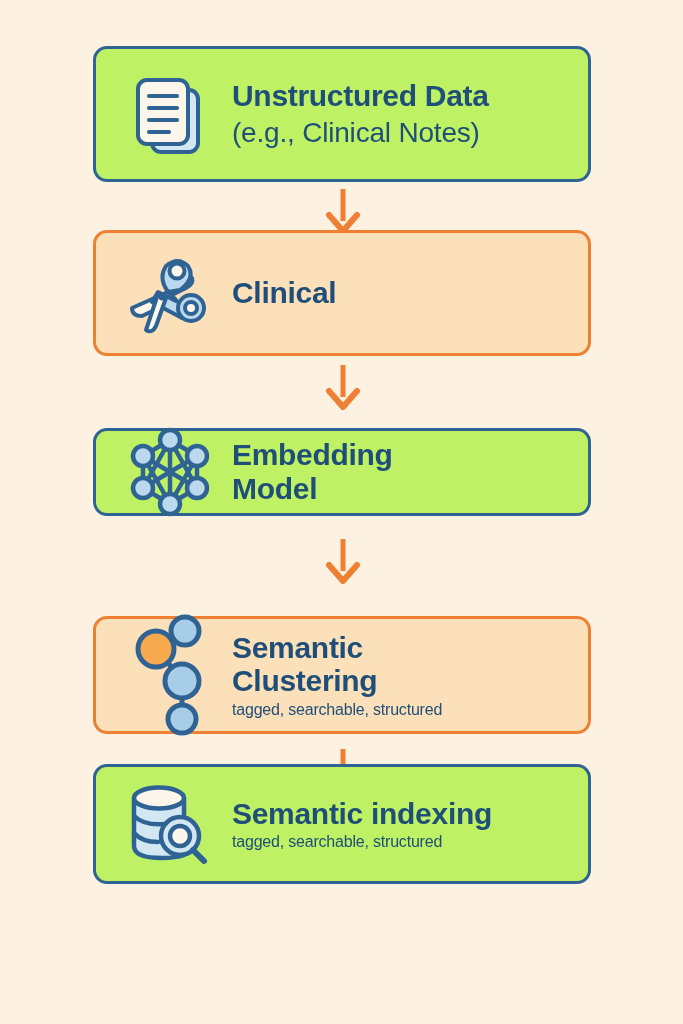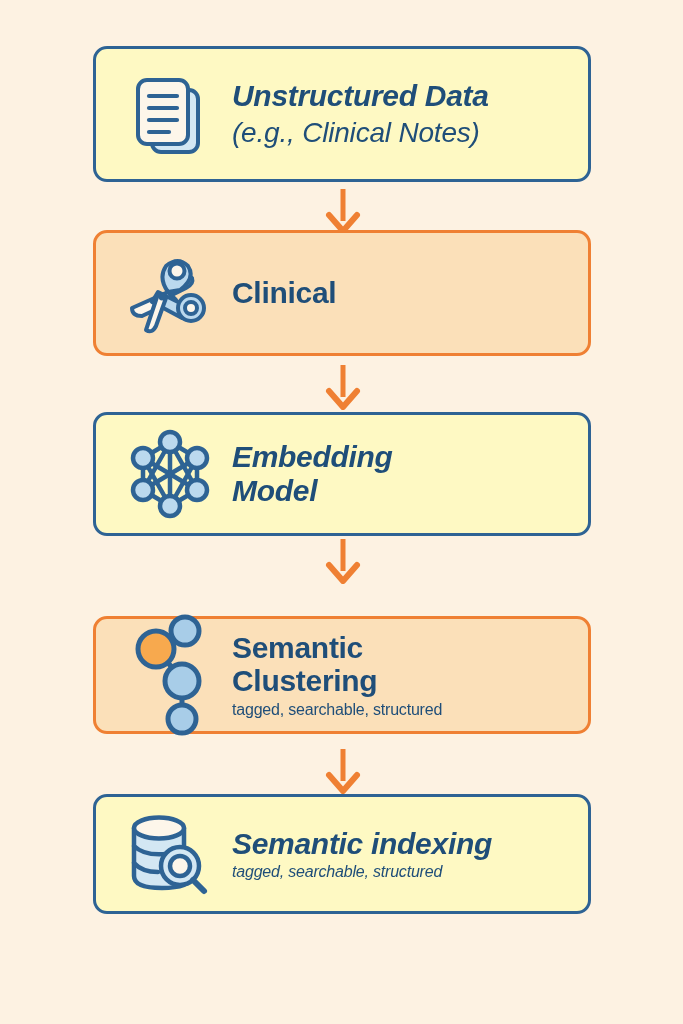--- a/index.html
+++ b/index.html
@@ -28,23 +28,22 @@
     left: 93px;
     width: 498px;
     box-sizing: border-box;
     border-radius: 14px;
     display: flex;
     flex-direction: row;
     align-items: center;
     padding-left: 26px;
   }
   .step-box.blue {
-    background: #fef9c3;
+    background: #bef264;
     border: 3px solid #2E6394;
-    font-style: italic;
   }
   .step-box.orange {
     background: #FBE0B9;
     border: 3px solid #EF8033;
   }
 
   .step-icon {
     flex: 0 0 auto;
     width: 96px;
     height: 96px;
@@ -90,25 +89,25 @@
     width: 36px;
     height: 46px;
   }
   .flow-arrow svg { display: block; }
 
   
   #box-1 { top: 46px;  height: 136px; }
   #arr-1 { top: 188px; }
   #box-2 { top: 230px; height: 126px; }
   #arr-2 { top: 364px; }
-  #box-3 { top: 412px; height: 124px; }
+  #box-3 { top: 428px; height: 88px; }
   #arr-3 { top: 538px; }
   #box-4 { top: 616px; height: 118px; }
   #arr-4 { top: 748px; }
-  #box-5 { top: 794px; height: 120px; }
+  #box-5 { top: 764px; height: 120px; }
 </style>
 </head>
 <body>
 
 <div id="flow-canvas">
 
   <div class="step-box blue" id="box-1">
     <div class="step-icon">
       <svg width="92" height="92" viewBox="0 0 92 92" aria-hidden="true">
 

